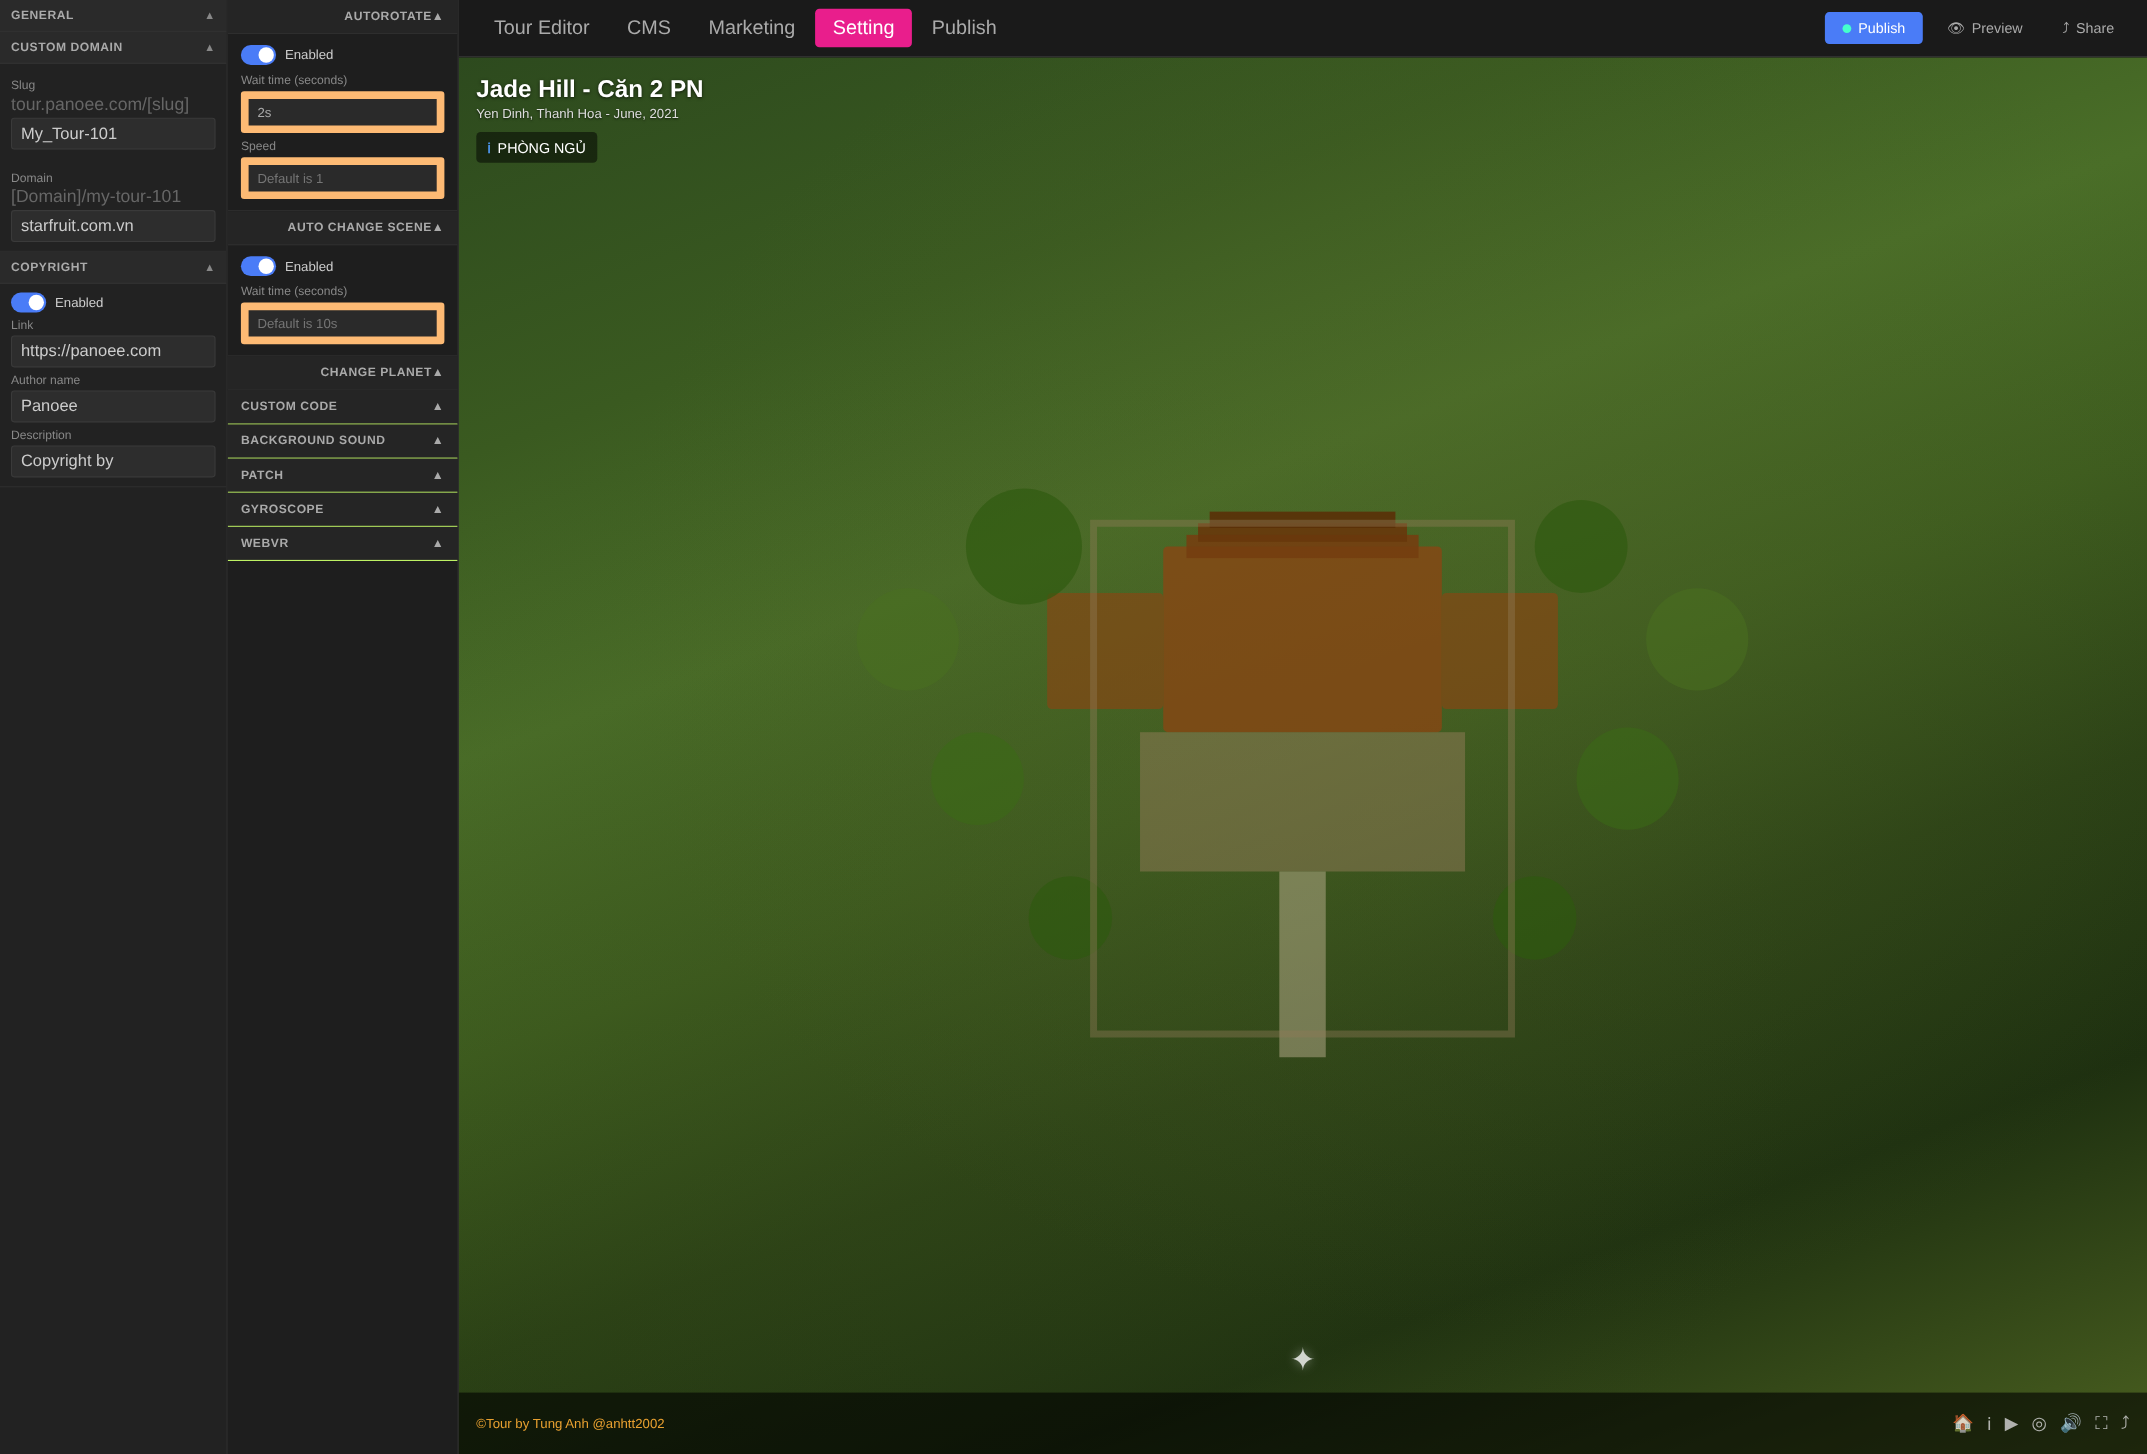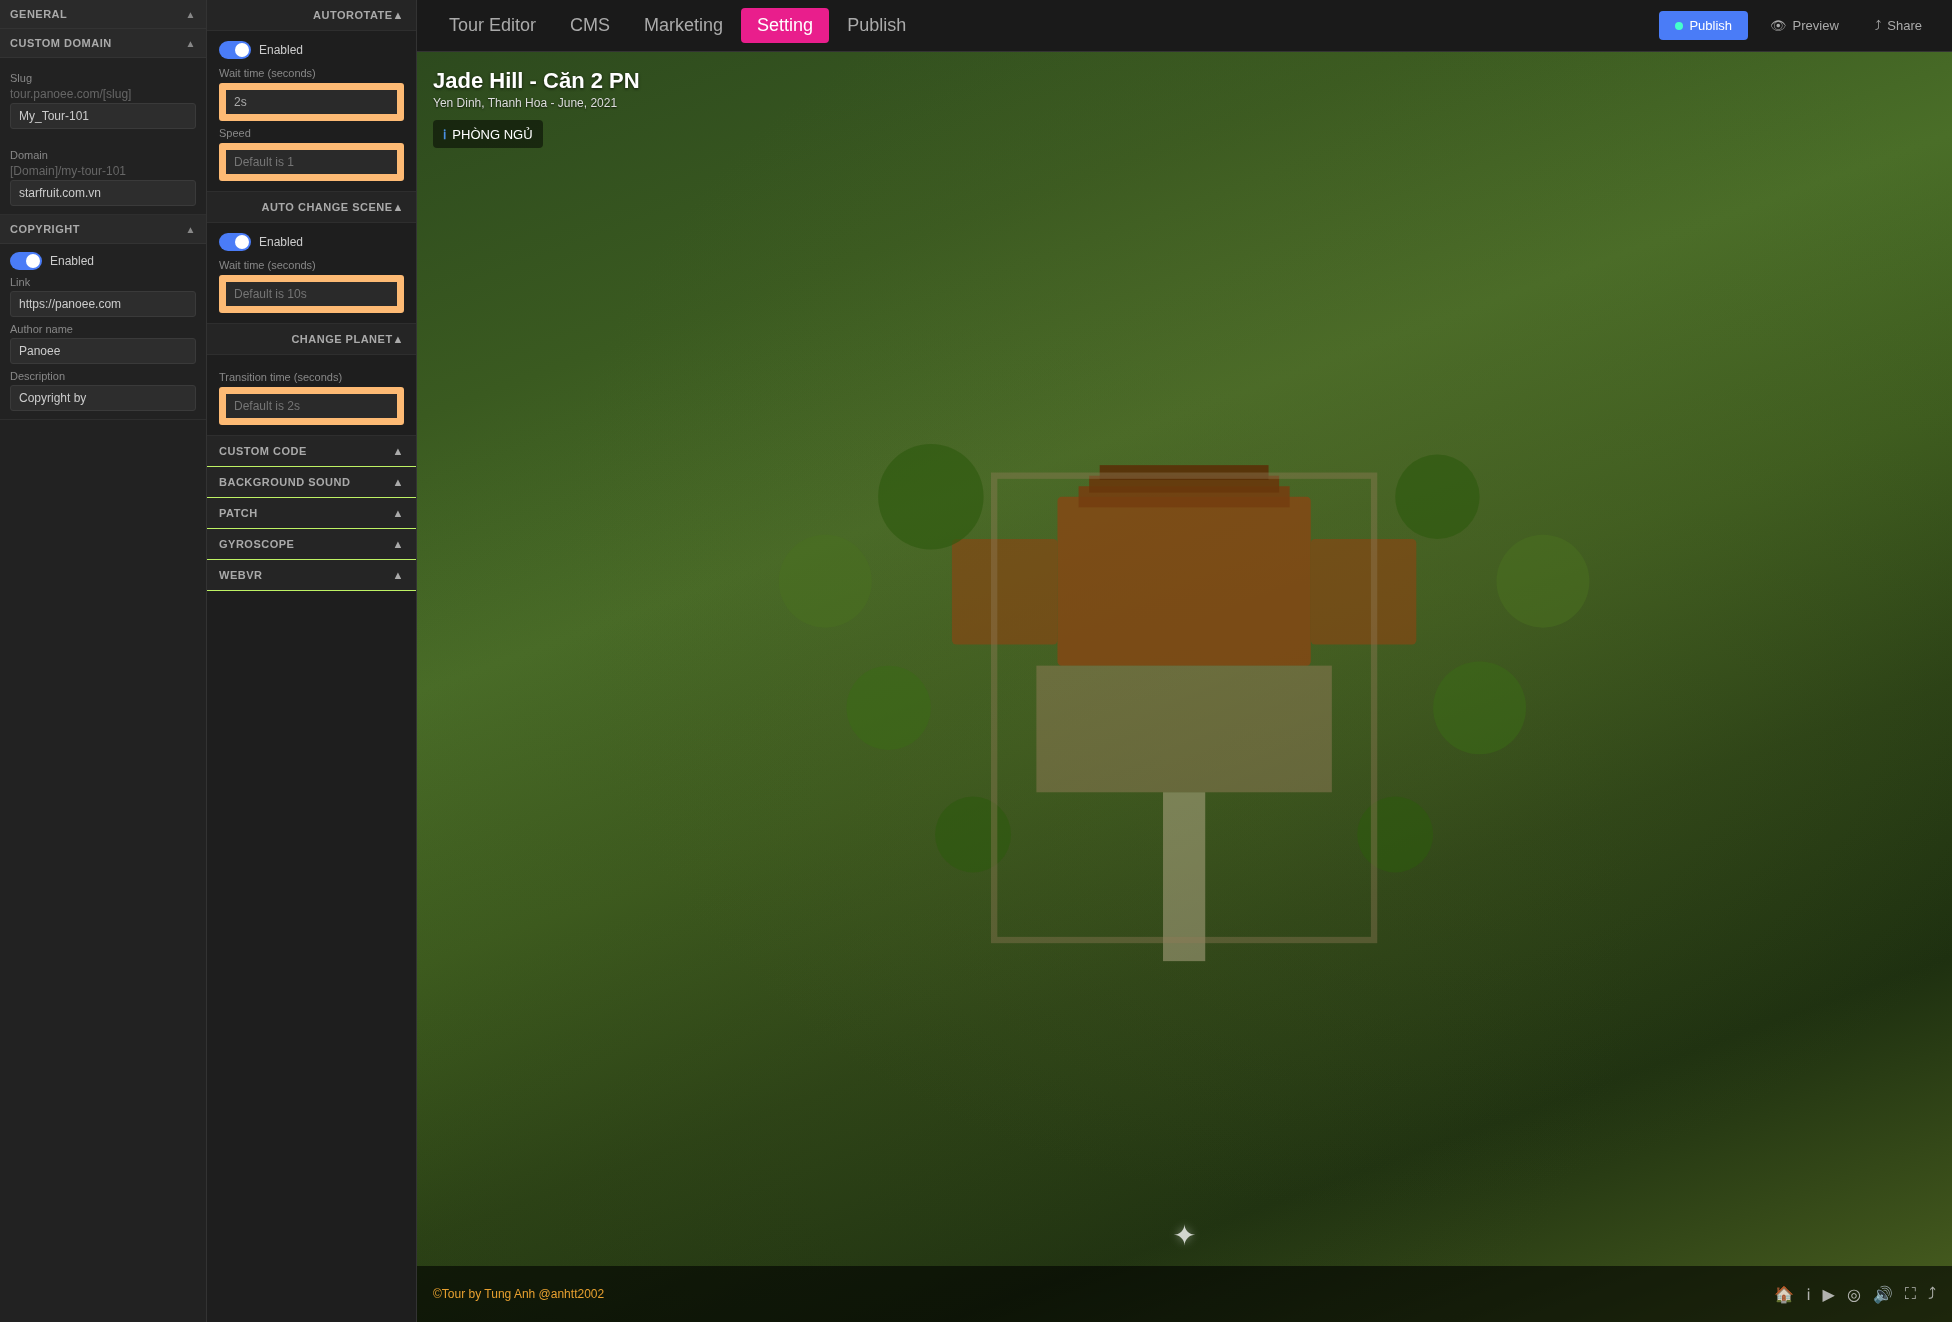--- a/index.html
+++ b/index.html
@@ -4,22 +4,22 @@
   <style>
     * { box-sizing: border-box; margin: 0; padding: 0; }
     body { font-family: -apple-system, BlinkMacSystemFont, 'Segoe UI', sans-serif; background: #1a1a1a; color: #ccc; display: flex; height: 100vh; overflow: hidden; font-size: 13px; }
 
     
     .left-panel { width: 207px; min-width: 207px; background: #222; display: flex; flex-direction: column; overflow-y: auto; border-right: 1px solid #333; }
     .section-header { display: flex; justify-content: space-between; align-items: center; padding: 8px 10px; background: #2a2a2a; color: #aaa; font-size: 11px; font-weight: 600; letter-spacing: 0.5px; cursor: pointer; border-bottom: 1px solid #333; }
     .section-header .chevron { font-size: 10px; color: #888; }
     .section-content { padding: 8px 10px; border-bottom: 1px solid #2e2e2e; }
     .field-label { font-size: 11px; color: #888; margin-bottom: 3px; margin-top: 6px; }
-    .field-value { font-size: 12px; color: #ccc; background: #2d2d2d; border: 1px solid #3a3a3a; border-radius: 3px; padding: 5px 8px; width: 100%; }
-    .field-note { font-size: 12px; color: #666; margin-bottom: 2px; }
+    .field-value { font-size: 15px; color: #ccc; background: #2d2d2d; border: 1px solid #3a3a3a; border-radius: 3px; padding: 5px 8px; width: 100%; }
+    .field-note { font-size: 16px; color: #666; margin-bottom: 2px; }
     .toggle-row { display: flex; align-items: center; gap: 8px; margin-bottom: 4px; }
     .toggle { width: 32px; height: 18px; background: #4a7cf7; border-radius: 9px; position: relative; cursor: pointer; flex-shrink: 0; }
     .toggle::after { content: ''; position: absolute; width: 14px; height: 14px; background: #fff; border-radius: 50%; top: 2px; left: 16px; transition: left 0.2s; }
     .toggle-label { font-size: 12px; color: #ccc; }
 
     
     .middle-panel { width: 210px; min-width: 210px; background: #1e1e1e; overflow-y: auto; border-right: 1px solid #333; }
     .mid-section-header { display: flex; justify-content: flex-end; align-items: center; padding: 9px 12px; background: #252525; color: #aaa; font-size: 11px; font-weight: 600; letter-spacing: 0.5px; cursor: pointer; border-bottom: 1px solid #2e2e2e; }
     .mid-section-content { padding: 10px 12px; border-bottom: 1px solid #2e2e2e; }
     .mid-toggle-row { display: flex; align-items: center; gap: 8px; margin-bottom: 8px; }
@@ -132,24 +132,20 @@
       <div class="toggle"></div>
       <span class="toggle-label">Enabled</span>
     </div>
     <div class="mid-field-label">Wait time (seconds)</div>
     <input class="mid-input" type="text" placeholder="Default is 10s" style="">
   </div>
 
   <div class="mid-section-header">
     <span>CHANGE PLANET</span>
     <span>▲</span>
-  </div>
-  <div class="mid-section-content">
-    <div class="mid-field-label">Transition time (seconds)</div>
-    <input class="mid-input" type="text" placeholder="Default is 2s" style="">
   </div>
 
   <div class="collapsed-section">
     <span>CUSTOM CODE</span>
     <span>▲</span>
   </div>
 
   <div class="collapsed-section">
     <span>BACKGROUND SOUND</span>
     <span>▲</span>

